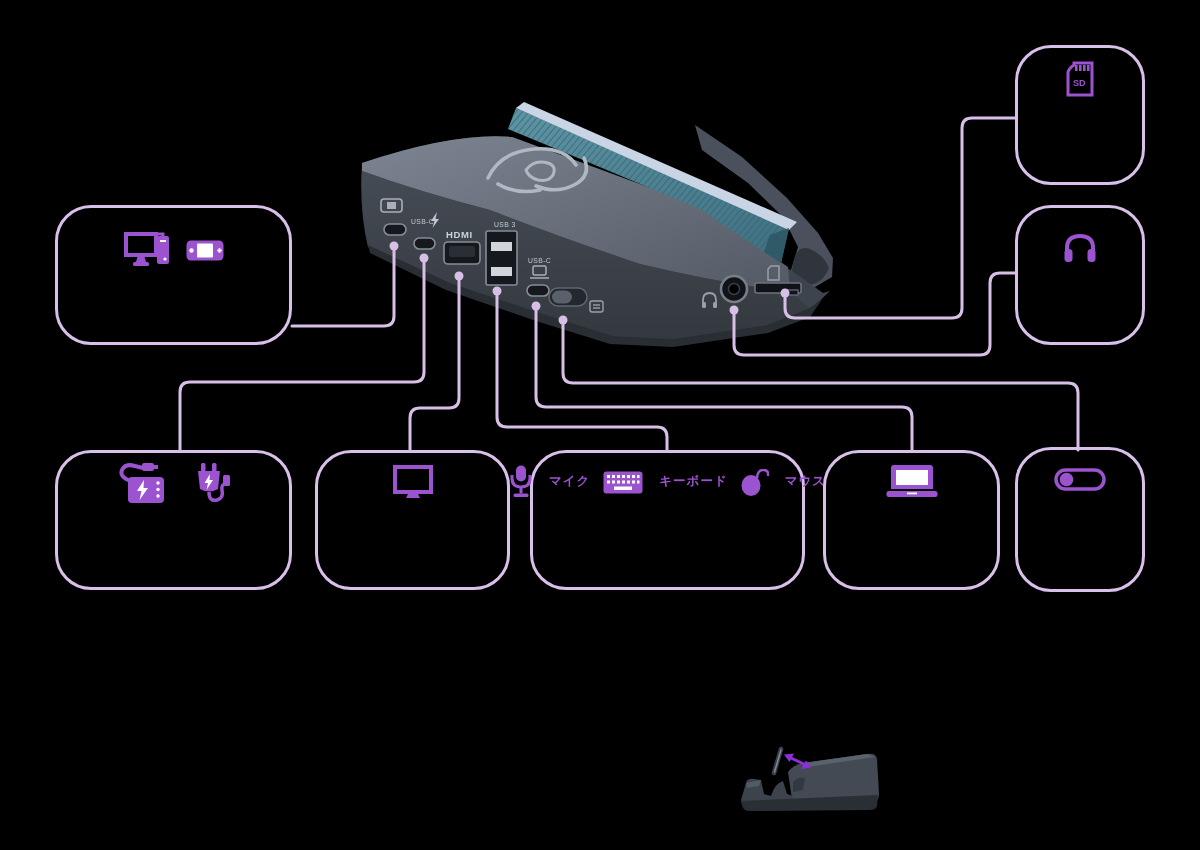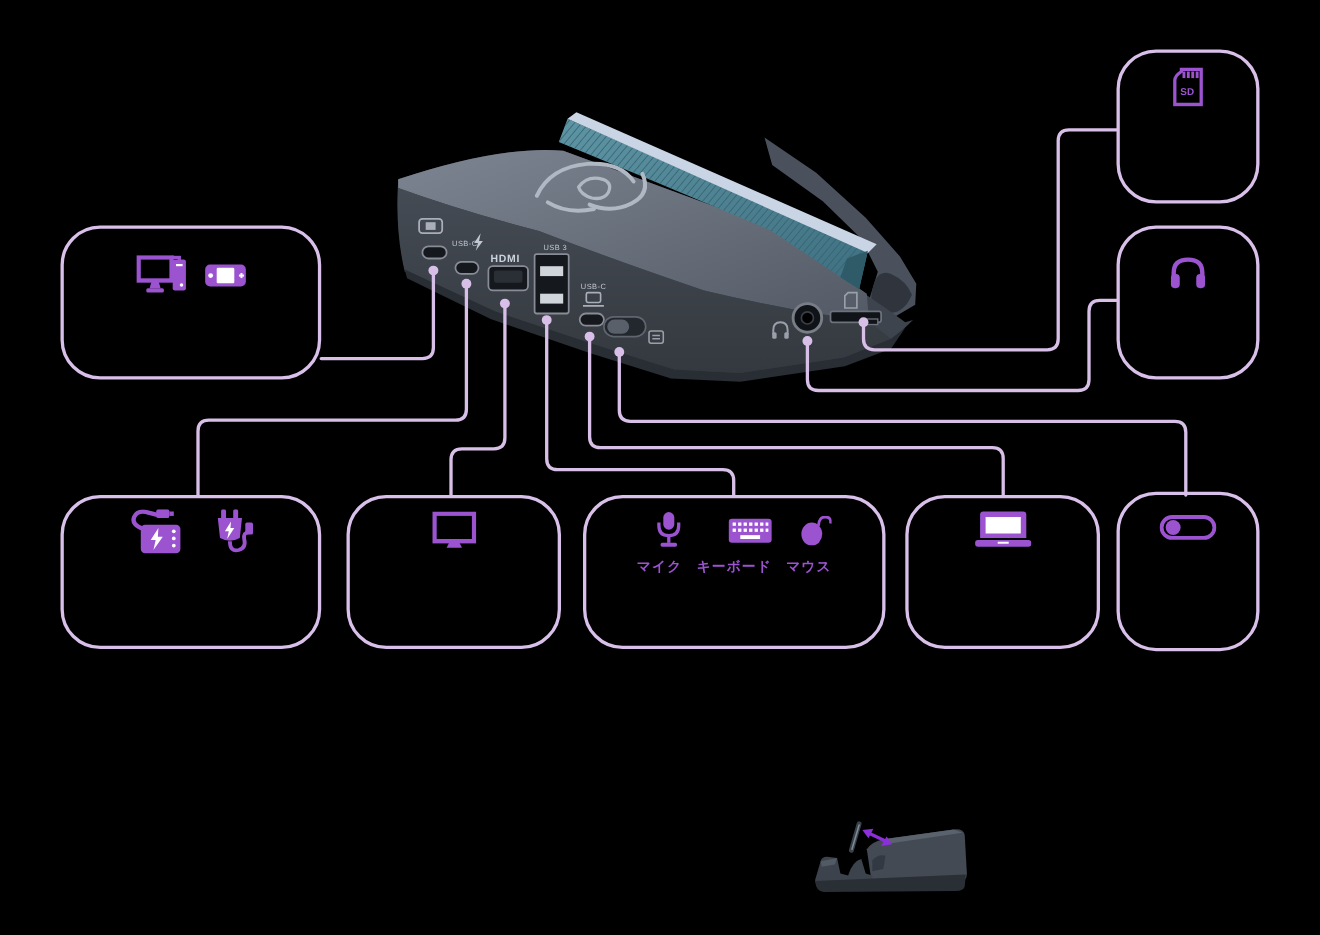--- a/index.html
+++ b/index.html
@@ -2,21 +2,21 @@
 <html><head>
 <meta charset="utf-8">
 <style>
   html,body{margin:0;padding:0;background:#000;}
   #canvas{position:relative;width:1200px;height:850px;background:#000;overflow:hidden;
           font-family:"Liberation Sans","DejaVu Sans",sans-serif;}
   .abs{position:absolute;}
   .callout{position:absolute;border:3px solid #d9c0ea;border-radius:36px;background:transparent;
            box-sizing:border-box;display:flex;justify-content:center;align-items:flex-start;}
   .iconrow{display:flex;align-items:center;gap:16px;}
-  .pcol{display:flex;flex-direction:column;align-items:flex-end;}
+  .pcol{display:flex;align-items:flex-start;gap:16px;}
   .plabel{color:#9b53cf;font-weight:bold;font-size:12.5px;letter-spacing:1px;margin-top:9px;
           white-space:nowrap;line-height:1.25;text-align:center;}
   svg{display:block;}
 </style>
 </head>
 <body>
 
 <div id="canvas">
 
   <svg class="abs" style="left:340px;top:95px" width="540" height="260" viewBox="0 0 540 260">

